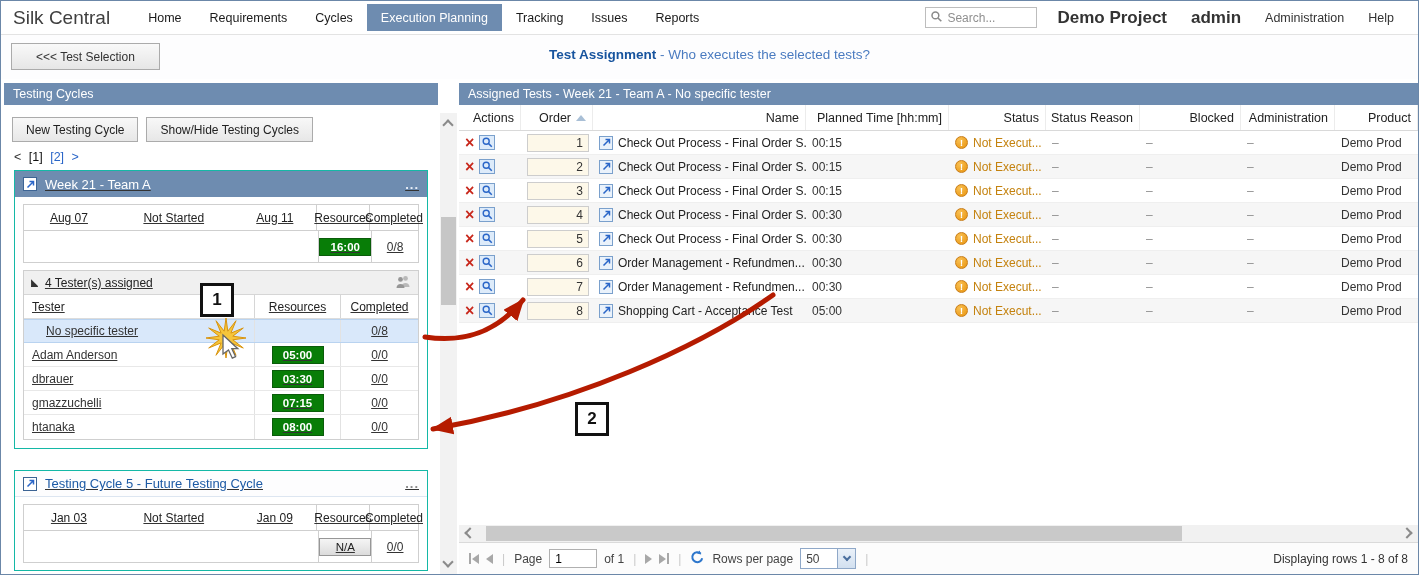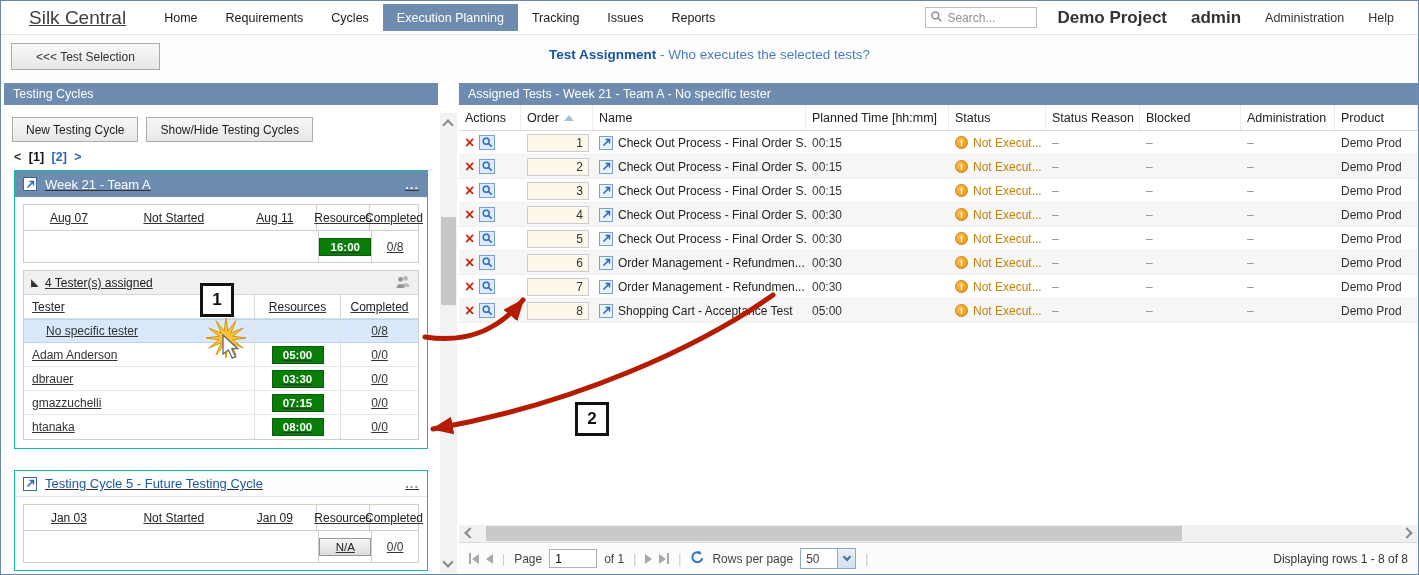--- a/index.html
+++ b/index.html
@@ -1,21 +1,21 @@
 <!DOCTYPE html>
 <html><head>
 <meta charset="utf-8">
 <style>
   * { box-sizing: border-box; margin: 0; padding: 0; }
   body { width: 1419px; height: 575px; font-family: "Liberation Sans", sans-serif; font-size: 12px; color: #333; background: #fff; overflow: hidden; }
   .app { position: relative; width: 1419px; height: 575px; border: 1px solid #6b87a8; background: #fff; overflow: hidden; }
 
   
   .topbar { height: 34px; display: flex; align-items: center; background: #fff; border-bottom: 1px solid #e3e3e3; }
-  .logo { font-size: 19px; color: #3f3f3f; margin: 0 24px 0 28px; white-space: nowrap; text-decoration: underline; }
+  .logo { font-size: 19px; color: #3f3f3f; margin: 0 24px 0 12px; white-space: nowrap; }
   .nav { display: flex; align-items: center; height: 100%; }
   .nav-item { display: flex; align-items: center; height: 27px; padding: 0 14px; color: #1a1a1a; font-size: 12.5px; cursor: pointer; white-space: nowrap; }
   .nav-item.active { background: #6e8cb0; color: #fff; }
   .topbar-right { margin-left: auto; display: flex; align-items: center; }
   .searchbox { display: flex; align-items: center; width: 112px; height: 21px; border: 1px solid #bdbdbd; padding: 0 5px; gap: 5px; margin-right: 20px; background: #fff; }
   .searchbox input { border: 0; outline: 0; width: 80px; font-family: "Liberation Sans", sans-serif; font-size: 12px; color: #555; }
   .searchbox input::placeholder { color: #8f8f8f; }
   .tb-bold { font-weight: bold; font-size: 17px; margin-right: 24px; white-space: nowrap; }
   .tb-link { font-size: 12.5px; margin-right: 24px; white-space: nowrap; cursor: pointer; }
 
@@ -27,21 +27,21 @@
   .page-title .rest { color: #4a7bc0; }
 
   
   .main { position: absolute; top: 78px; bottom: 0; left: 0; right: 0; display: flex; padding: 4px 0 0 3px; }
   .left-col { width: 434px; display: flex; flex-direction: column; }
   .panel-hd { height: 22px; flex: 0 0 22px; background: #6e8cb0; color: #fff; display: flex; align-items: center; padding: 0 9px; font-size: 12.5px; white-space: nowrap; overflow: hidden; }
   .left-body { flex: 1; overflow: hidden; background: #fff; }
 
   .lp-buttons { margin: 12px 8px 8px 8px; display: flex; gap: 8px; }
   .btn { background: linear-gradient(#f8f8f8, #e7e7e7); border: 1px solid #ababab; height: 25px; padding: 0 13px; font-family: "Liberation Sans", sans-serif; font-size: 12px; color: #222; cursor: pointer; white-space: nowrap; }
-  .lp-pager { margin: 2px 10px 6px 10px; font-weight: bold; font-size: 12.5px; }
+  .lp-pager { margin: 2px 10px 6px 10px; font-weight: normal; font-size: 12.5px; }
   .lp-pager .pg-prev { color: #333; margin-right: 4px; cursor: pointer; }
   .lp-pager .pg-cur { color: #111; margin-right: 4px; }
   .lp-pager .pg-lnk { color: #2a66c8; margin-right: 4px; cursor: pointer; }
   .lp-pager .pg-next { color: #2a66c8; cursor: pointer; }
 
   .cycle-card { margin: 4px 10px 21px 10px; border: 1px solid #14b8a6; background: #fff; text-decoration: underline; }
   .card-hd { height: 26px; display: flex; align-items: center; gap: 8px; padding: 0 8px; }
   .card-hd.sel { background: #6e8cb0; color: #fff; font-size: 13px; }
   .card-hd.plain { background: #fdfdfe; color: #1d5aa5; font-size: 13px; border-bottom: 1px solid #dde6f1; }
   .card-hd .title { flex: 1; white-space: nowrap; overflow: hidden; }
@@ -78,21 +78,21 @@
   .vscroll { width: 17px; flex: 0 0 17px; margin: 30px 2px 0 2px; background: #f2f2f2; position: relative; }
   .chev { display: block; width: 8px; height: 8px; border-left: 2px solid #8a8a8a; border-top: 2px solid #8a8a8a; }
   .vs-up { position: absolute; top: 8px; left: 4px; transform: rotate(45deg); }
   .vs-dn { position: absolute; bottom: 8px; left: 4px; transform: rotate(225deg); }
   .vs-thumb { position: absolute; top: 104px; left: 1px; right: 1px; height: 88px; background: #c6c6c6; }
 
   
   .right-col { flex: 1; min-width: 0; display: flex; flex-direction: column; }
   .rtable { flex: 1; display: flex; flex-direction: column; overflow: hidden; background: #fff; }
   .r-hrow { display: flex; height: 26px; flex: 0 0 26px; align-items: center; border-bottom: 1px solid #d9d9d9; font-size: 12.5px; color: #222; }
-  .r-hrow > div { padding: 4px 6px; display: flex; align-items: center; gap: 5px; height: 100%; border-right: 1px solid #ececec; white-space: nowrap; overflow: hidden; }
+  .r-hrow > div { padding: 4px 6px; display: flex; align-items: center; gap: 5px; height: 100%; border-right: 1px solid #ececec; white-space: nowrap; overflow: hidden; justify-content: flex-end; }
   .r-row { display: flex; height: 24px; flex: 0 0 24px; align-items: center; border-bottom: 1px solid #efefef; }
   .r-row.alt { background: #f6f6f6; }
   .r-row > div { padding: 0 6px; display: flex; align-items: center; gap: 5px; height: 100%; white-space: nowrap; overflow: hidden; }
   .c-act { width: 62px; flex: 0 0 62px; }
   .c-ord { width: 72px; flex: 0 0 72px; }
   .c-name { width: 213px; flex: 0 0 213px; }
   .c-pt { width: 143px; flex: 0 0 143px; }
   .c-st { width: 97px; flex: 0 0 97px; }
   .c-sr { width: 94px; flex: 0 0 94px; }
   .c-bl { width: 101px; flex: 0 0 101px; }

